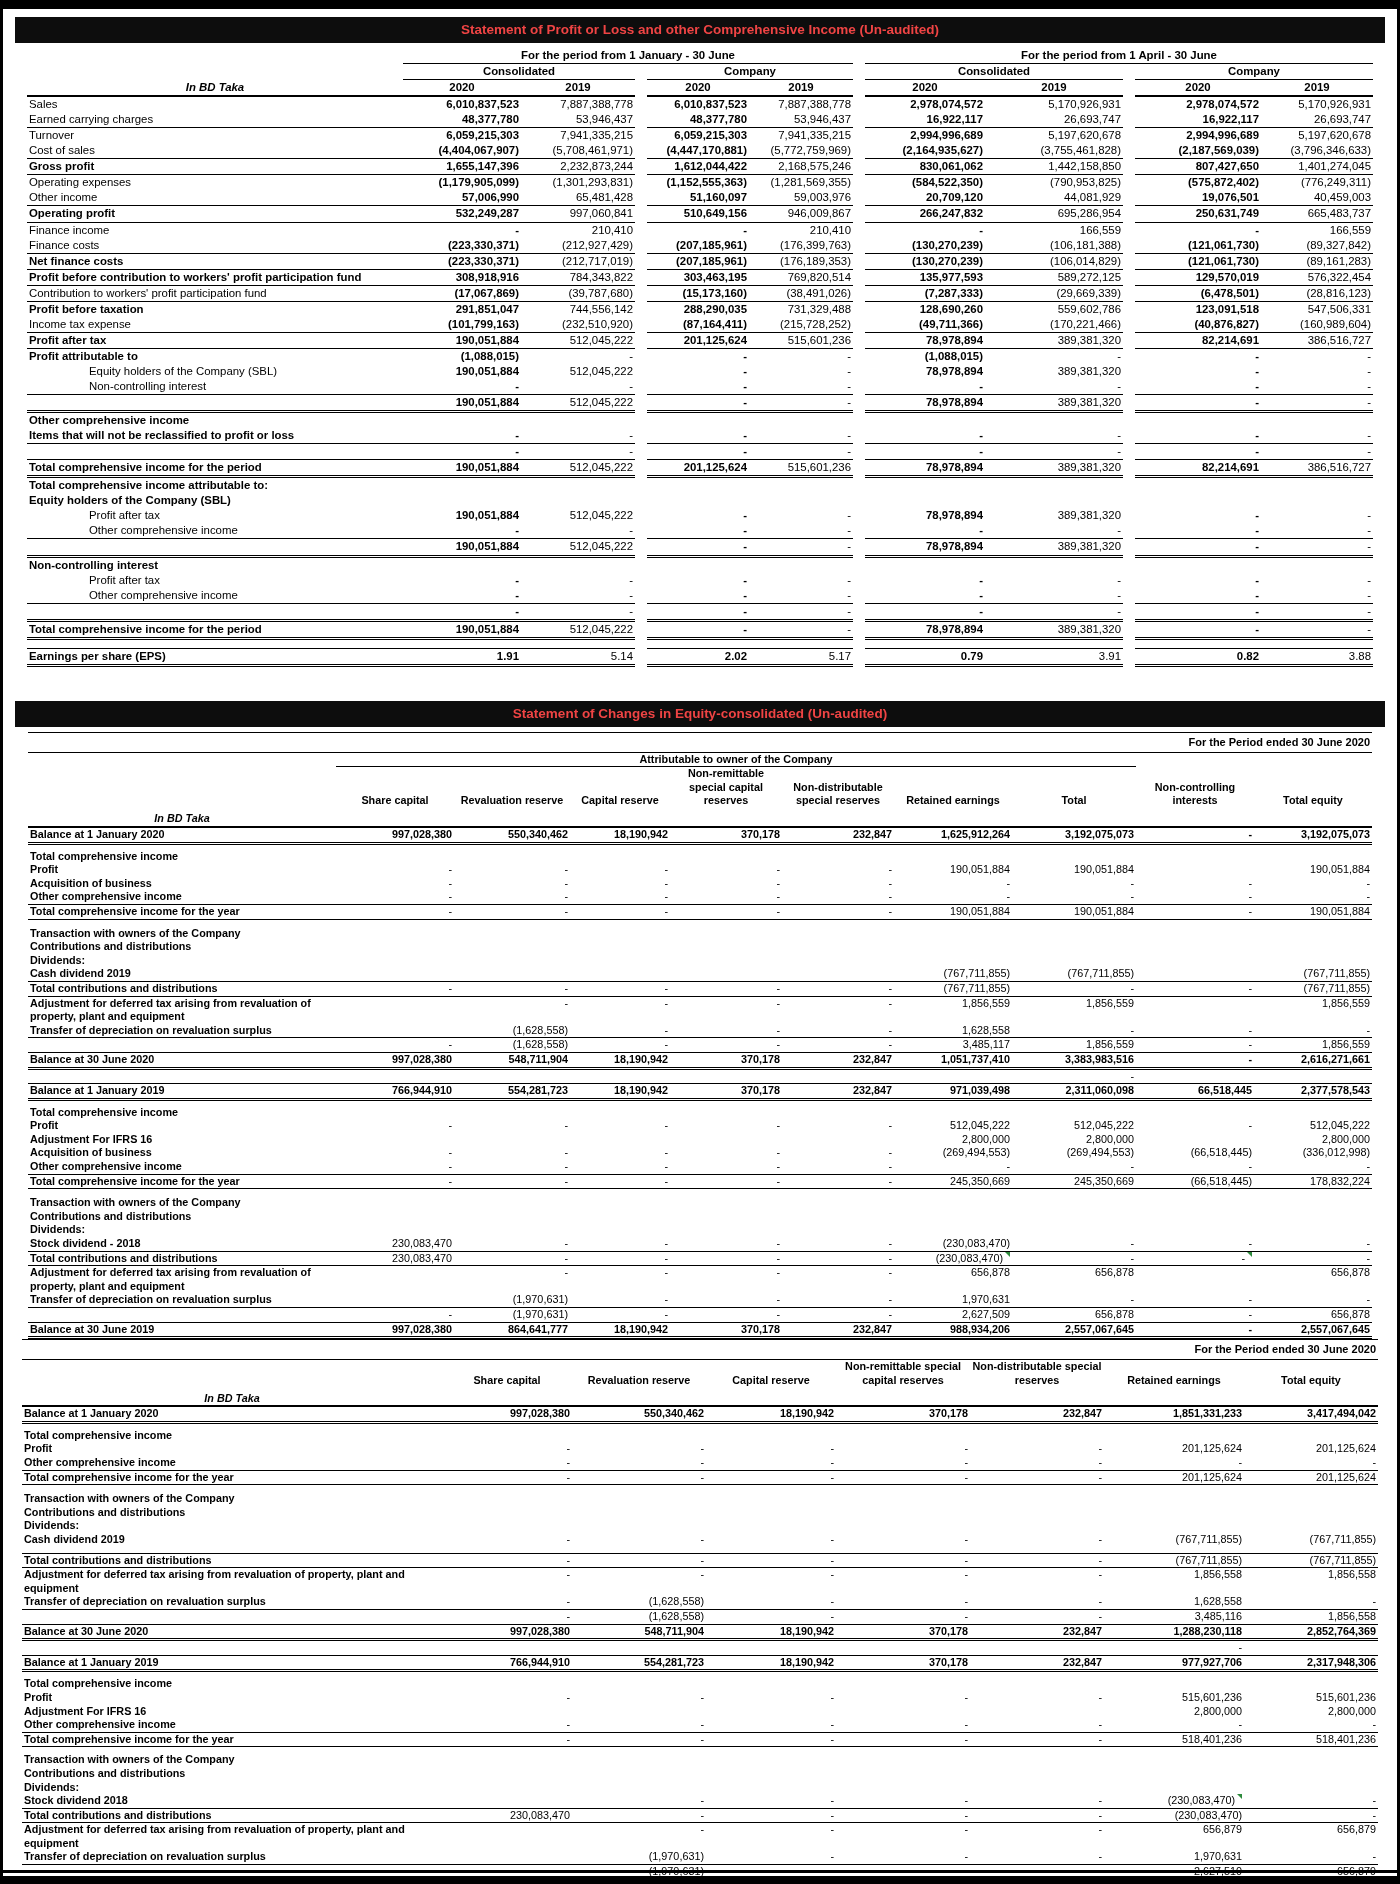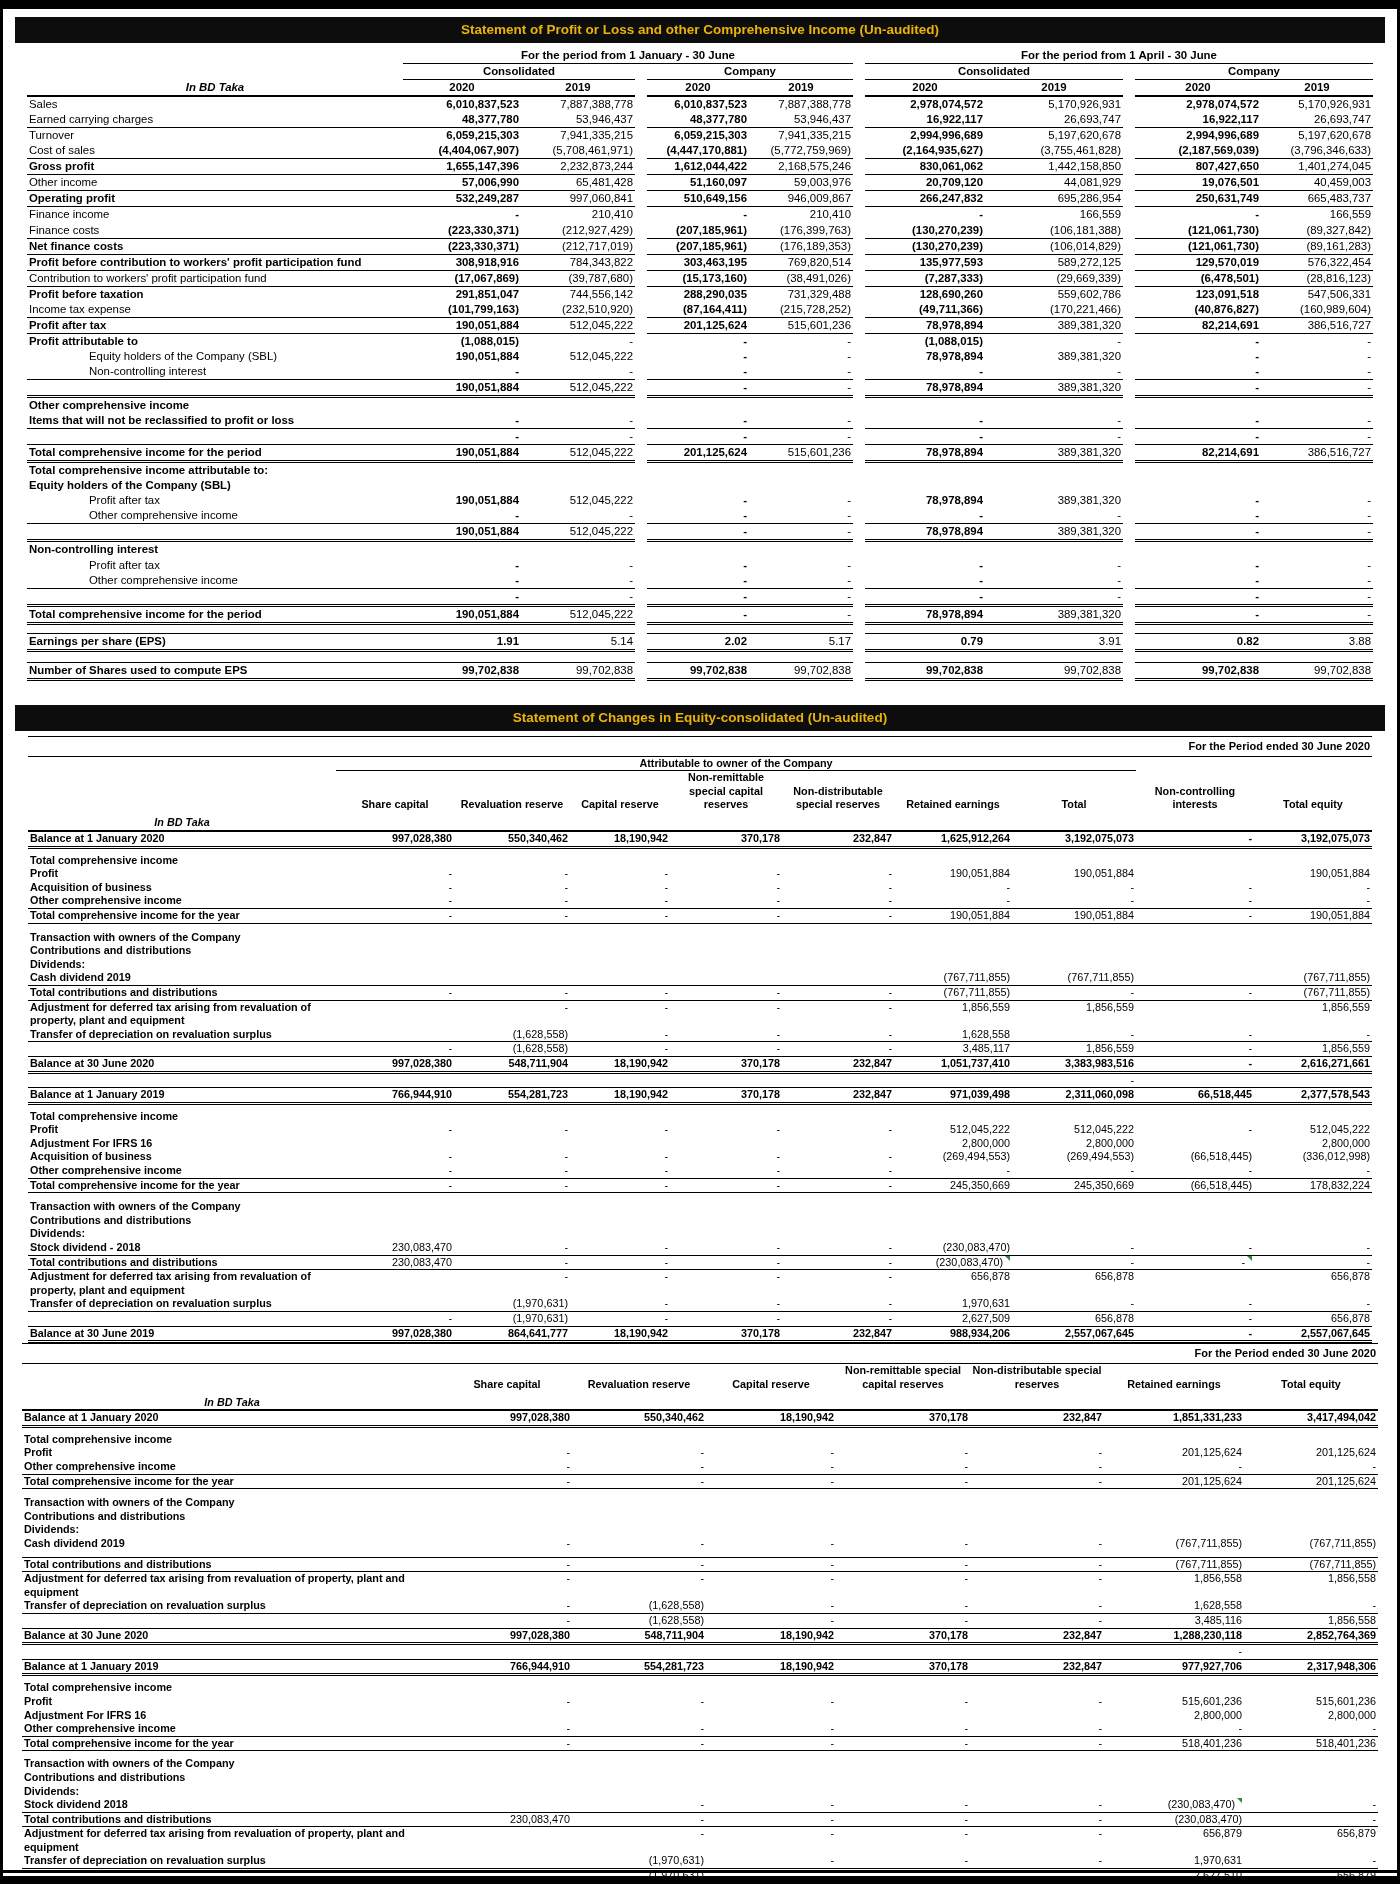--- a/index.html
+++ b/index.html
@@ -1,20 +1,20 @@
 <!DOCTYPE html>
 <html><head>
 <meta charset="utf-8">
 <style>
   html,body{margin:0;padding:0;background:#e8e8e8;}
   .frame{position:relative;width:1400px;height:1884px;margin:0 auto;background:#fff;
          box-sizing:border-box;border-left:3px solid #000;border-right:3px solid #000;
          border-top:9px solid #000;overflow:hidden;
          font-family:"Liberation Sans","DejaVu Sans",sans-serif;color:#000;}
-  .titlebar{background:#0d0d0d;color:#eab308;font-weight:bold;text-align:center;
+  .titlebar{background:#0d0d0d;color:#ef4444;font-weight:bold;text-align:center;
             font-size:13.5px;padding:5px 0 6px;margin:8px 12px 5px;}
   table{border-collapse:collapse;table-layout:fixed;margin:0 auto;}
   td{padding:0 2px;vertical-align:top;white-space:nowrap;overflow:visible;}
   
   .pnl td{font-size:11.4px;line-height:1.32;}
   
   .eq td{font-size:10.8px;line-height:1.26;}
   .num{text-align:right;}
   .lab{text-align:left;}
   .bl{font-weight:bold;}
@@ -160,20 +160,34 @@
           <td class="sp"></td>
           <td class="num bd b20">1,612,044,422</td>
           <td class="num bd">2,168,575,246</td>
           <td class="sp"></td>
           <td class="num bd b20">830,061,062</td>
           <td class="num bd">1,442,158,850</td>
           <td class="sp"></td>
           <td class="num bd b20">807,427,650</td>
           <td class="num bd">1,401,274,045</td>
         </tr>
+        <tr class="">
+          <td class="lab bd">Operating expenses</td>
+          <td class="num bd b20">(1,179,905,099)</td>
+          <td class="num bd">(1,301,293,831)</td>
+          <td class="sp"></td>
+          <td class="num bd b20">(1,152,555,363)</td>
+          <td class="num bd">(1,281,569,355)</td>
+          <td class="sp"></td>
+          <td class="num bd b20">(584,522,350)</td>
+          <td class="num bd">(790,953,825)</td>
+          <td class="sp"></td>
+          <td class="num bd b20">(575,872,402)</td>
+          <td class="num bd">(776,249,311)</td>
+        </tr>
         <tr class="bb">
           <td class="lab bd">Other income</td>
           <td class="num bd b20">57,006,990</td>
           <td class="num bd">65,481,428</td>
           <td class="sp"></td>
           <td class="num bd b20">51,160,097</td>
           <td class="num bd">59,003,976</td>
           <td class="sp"></td>
           <td class="num bd b20">20,709,120</td>
           <td class="num bd">44,081,929</td>
@@ -571,34 +585,20 @@
           <td class="num bd">5.17</td>
           <td class="sp"></td>
           <td class="num bd b20">0.79</td>
           <td class="num bd">3.91</td>
           <td class="sp"></td>
           <td class="num bd b20">0.82</td>
           <td class="num bd">3.88</td>
         </tr>
         <tr class="gaprow">
           <td colspan="12" style="height: 10px;"></td>
-        </tr>
-        <tr class="bt db">
-          <td class="lab bd bl">Number of Shares used to compute EPS</td>
-          <td class="num bd b20">99,702,838</td>
-          <td class="num bd">99,702,838</td>
-          <td class="sp"></td>
-          <td class="num bd b20">99,702,838</td>
-          <td class="num bd">99,702,838</td>
-          <td class="sp"></td>
-          <td class="num bd b20">99,702,838</td>
-          <td class="num bd">99,702,838</td>
-          <td class="sp"></td>
-          <td class="num bd b20">99,702,838</td>
-          <td class="num bd">99,702,838</td>
         </tr>
       </tbody>
   </table>
 
   <div class="titlebar" style="margin-top:24px">Statement of Changes in Equity-consolidated (Un-audited)</div>
 
   <table class="eq">
     <colgroup>
       <col style="width:308px">
         <col style="width:118px">

